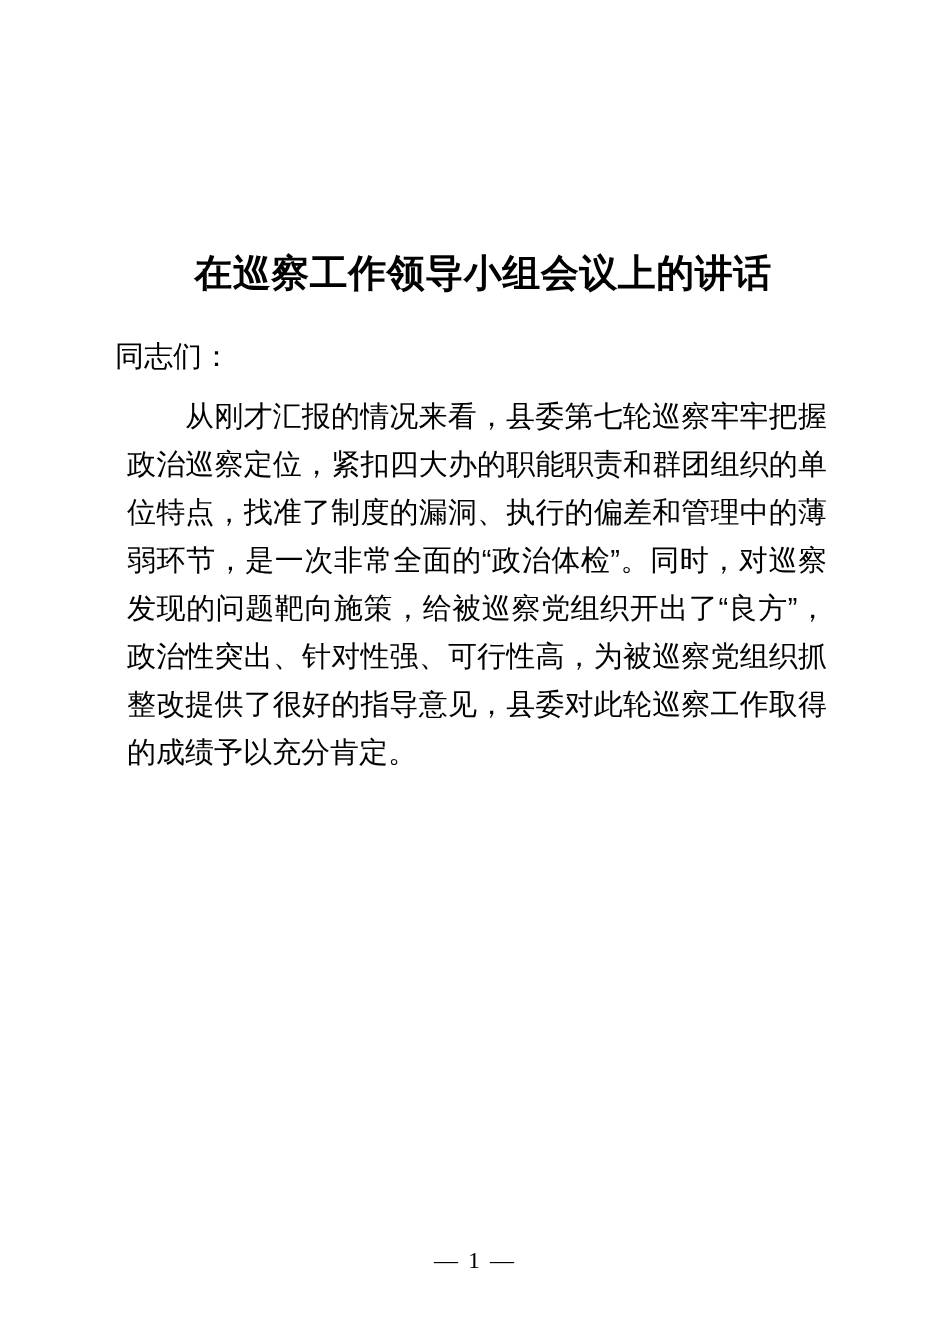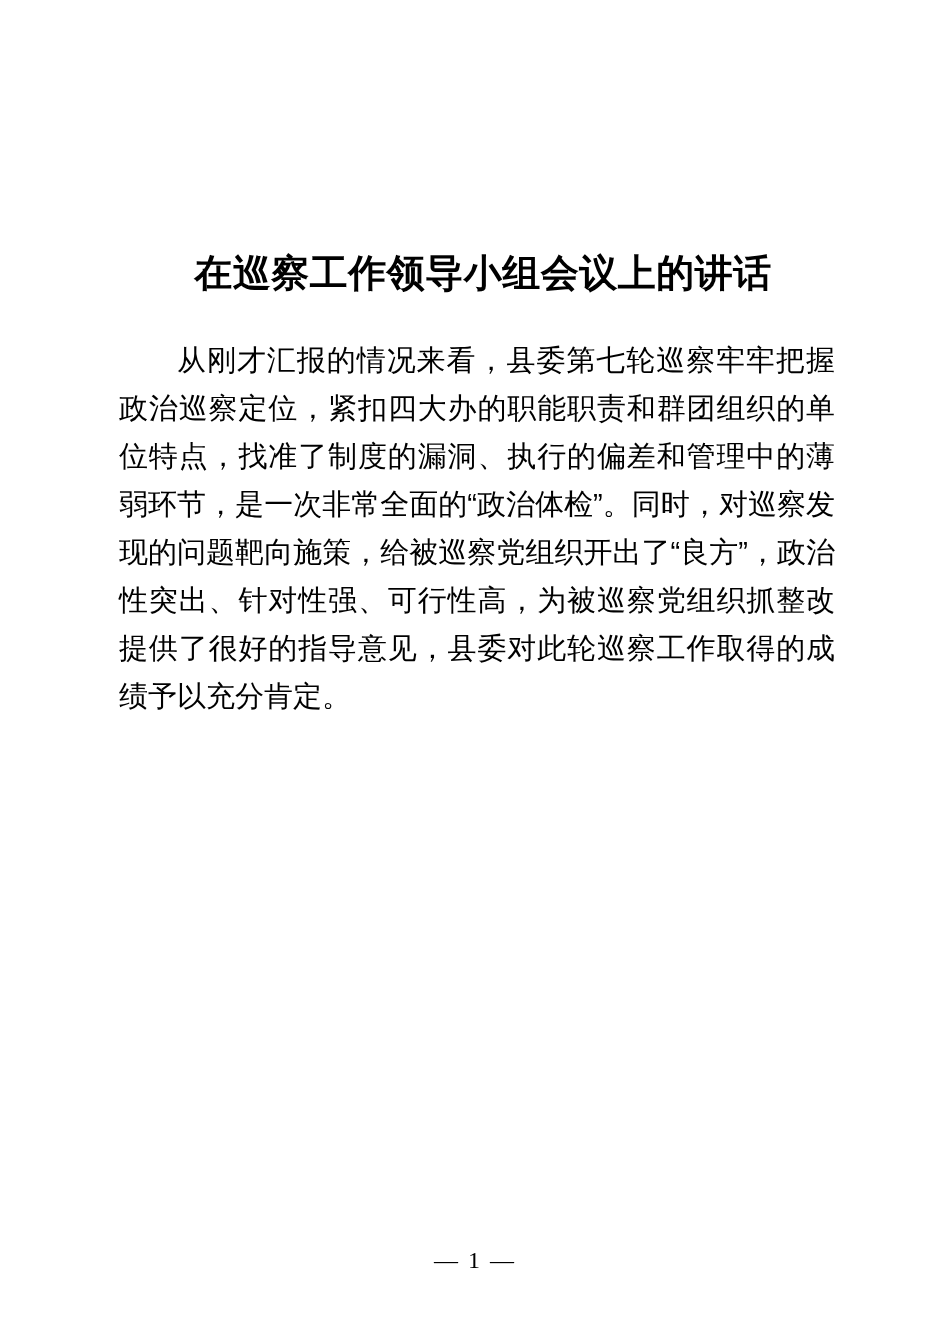--- a/index.html
+++ b/index.html
@@ -54,21 +54,21 @@
 
   .salutation {
     margin: 0 0 0 0;
     text-align: left;
     text-indent: 0;
     font-size: 29px;
     line-height: 48px;
   }
 
   .para {
-    margin: 4px;
+    margin: 12px;
     text-indent: 2em;
     text-align: justify;
     text-justify: inter-character;
     font-size: 29px;
     line-height: 48px;
     word-break: break-all;
   }
 
   
   .page-footer {
@@ -86,20 +86,21 @@
 </style>
 </head>
 <body>
 
 <div class="page">
 
   <h1 class="doc-title">在巡察工作领导小组会议上的讲话</h1>
 
   <div class="body-block">
 
+    <p class="salutation">同志们：</p>
 
     <p class="para">从刚才汇报的情况来看，县委第七轮巡察牢牢把握政治巡察定位，紧扣四大办的职能职责和群团组织的单位特点，找准了制度的漏洞、执行的偏差和管理中的薄弱环节，是一次非常全面的“政治体检”。同时，对巡察发现的问题靶向施策，给被巡察党组织开出了“良方”，政治性突出、针对性强、可行性高，为被巡察党组织抓整改提供了很好的指导意见，县委对此轮巡察工作取得的成绩予以充分肯定。</p>
 
 
   </div>
 
   <div class="page-footer">— 1 —</div>
 
 </div>
 

